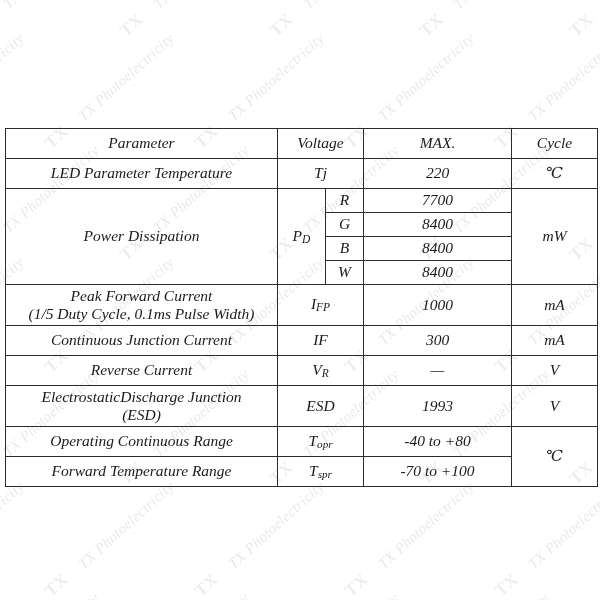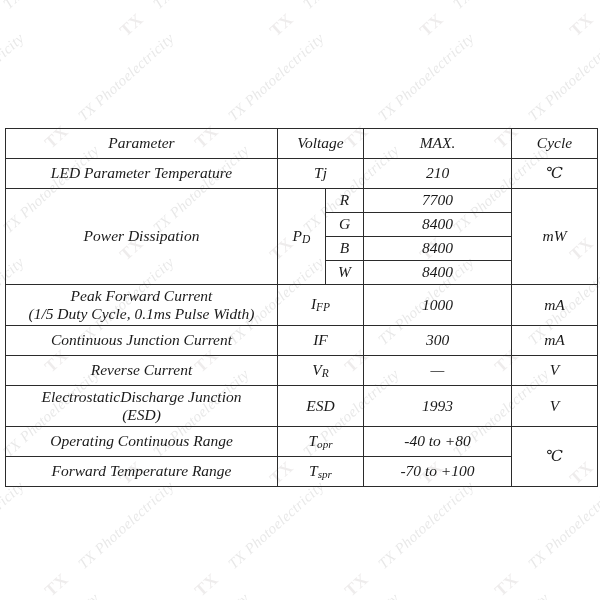--- a/index.html
+++ b/index.html
@@ -167,21 +167,21 @@
       <tr class="r-head">
         <td>Parameter</td>
         <td colspan="2">Voltage</td>
         <td>MAX.</td>
         <td>Cycle</td>
       </tr>
 
       <tr class="r-std">
         <td>LED Parameter Temperature</td>
         <td colspan="2">Tj</td>
-        <td>210</td>
+        <td>220</td>
         <td class="degc">℃</td>
       </tr>
 
       <tr class="r-sub">
         <td rowspan="4">Power Dissipation</td>
         <td rowspan="4"><span>P</span><sub class="smallcap-sub">D</sub></td>
         <td>R</td>
         <td>7700</td>
         <td rowspan="4">mW</td>
       </tr>

